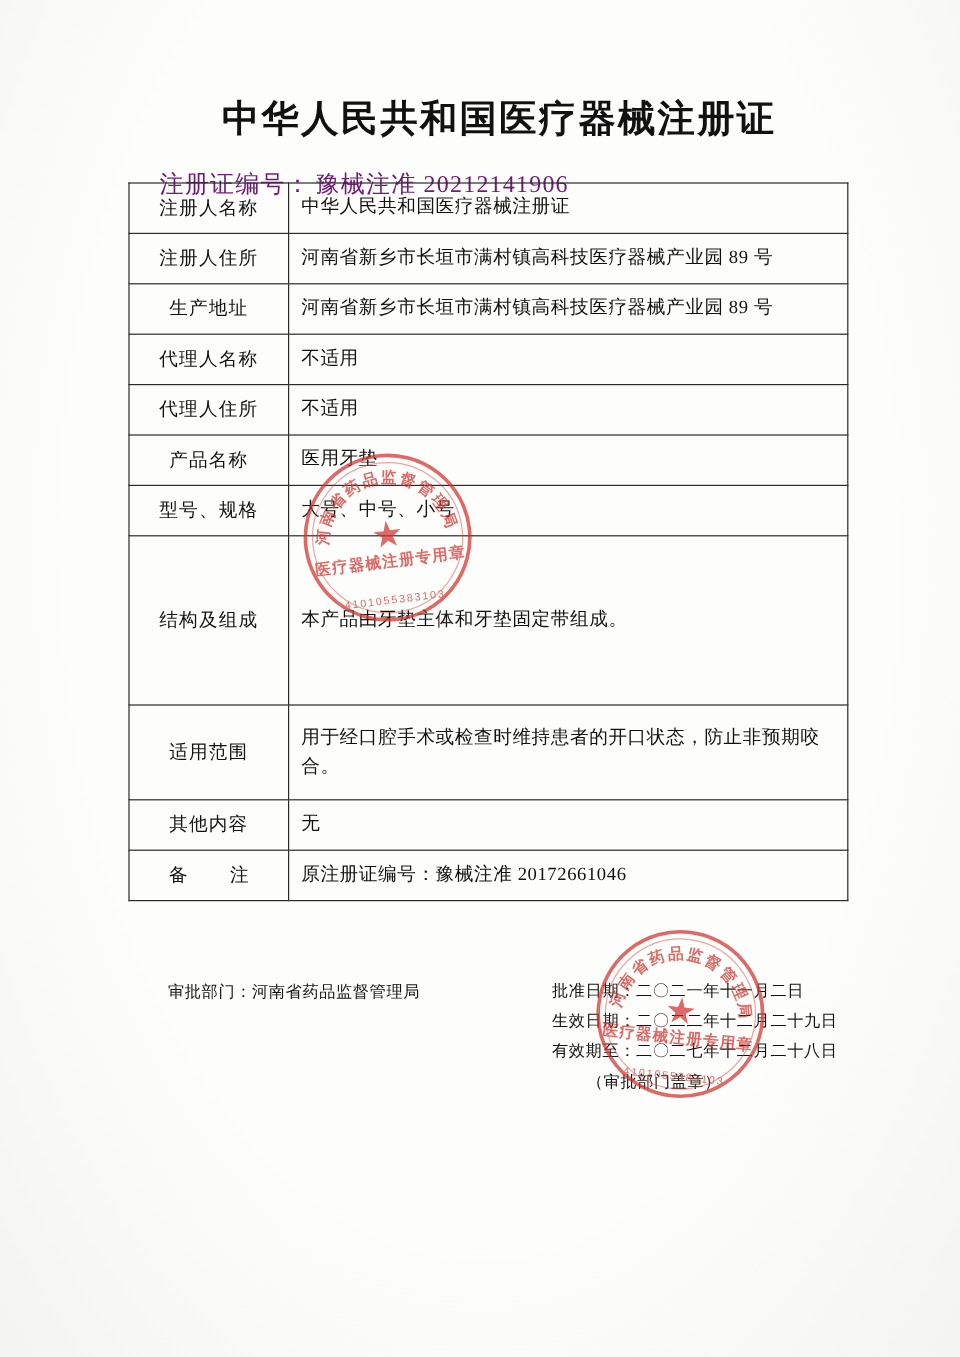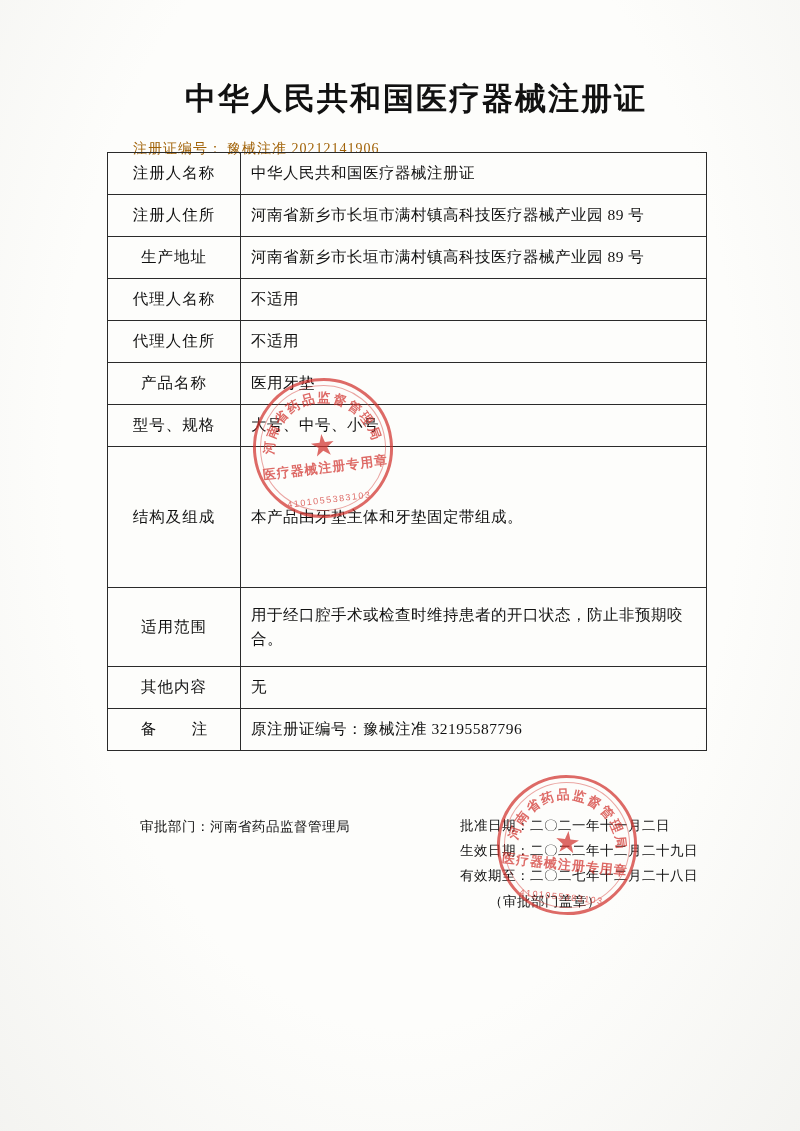--- a/index.html
+++ b/index.html
@@ -41,23 +41,23 @@
     letter-spacing: 2px;
     font-family: "Liberation Serif", "DejaVu Serif", serif;
     color: #111;
     margin-left: 32px;
   }
 
   .cert-no {
     position: absolute;
     top: 140px;
     left: 133px;
-    font-size: 14px;
+    font-size: 20px;
     letter-spacing: 1px;
-    color: #a16207;
+    color: #701a75;
   }
   .cert-no .label { letter-spacing: 1px; }
   .cert-no .value { margin-left: 4px; }
 
   table.main {
     position: absolute;
     top: 152px;
     left: 107px;
     width: 600px;
     border-collapse: collapse;
@@ -245,21 +245,21 @@
       <tr class="r-scope">
         <td class="k">适用范围</td>
         <td class="v">用于经口腔手术或检查时维持患者的开口状态，防止非预期咬合。</td>
       </tr>
       <tr class="r-short">
         <td class="k">其他内容</td>
         <td class="v">无</td>
       </tr>
       <tr class="r-short">
         <td class="k spread3">备　注</td>
-        <td class="v">原注册证编号：豫械注准 32195587796</td>
+        <td class="v">原注册证编号：豫械注准 20172661046</td>
       </tr>
     </tbody>
   </table>
 
   <div class="footer">审批部门：河南省药品监督管理局</div>
 
   <div class="dates">
     <div class="line">批准日期：二〇二一年十一月二日</div>
     <div class="line">生效日期：二〇二二年十二月二十九日</div>
     <div class="line">有效期至：二〇二七年十二月二十八日</div>

